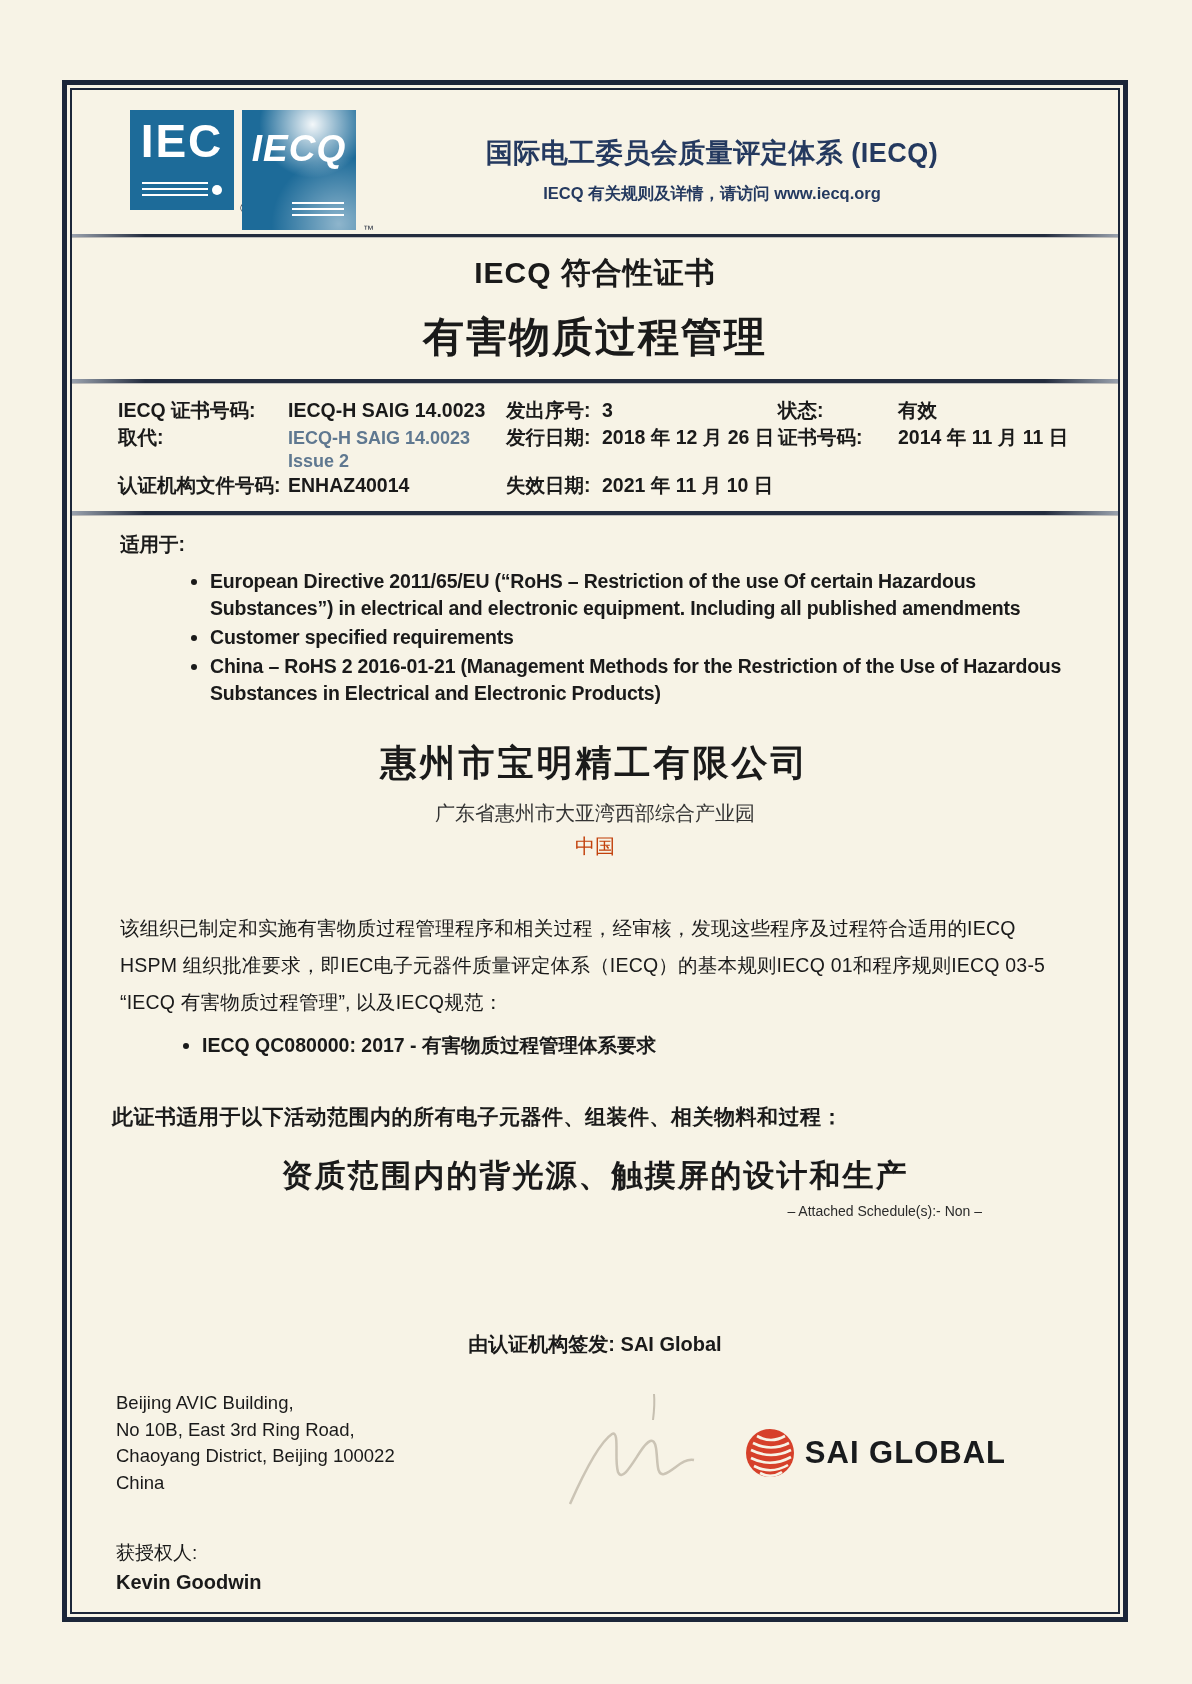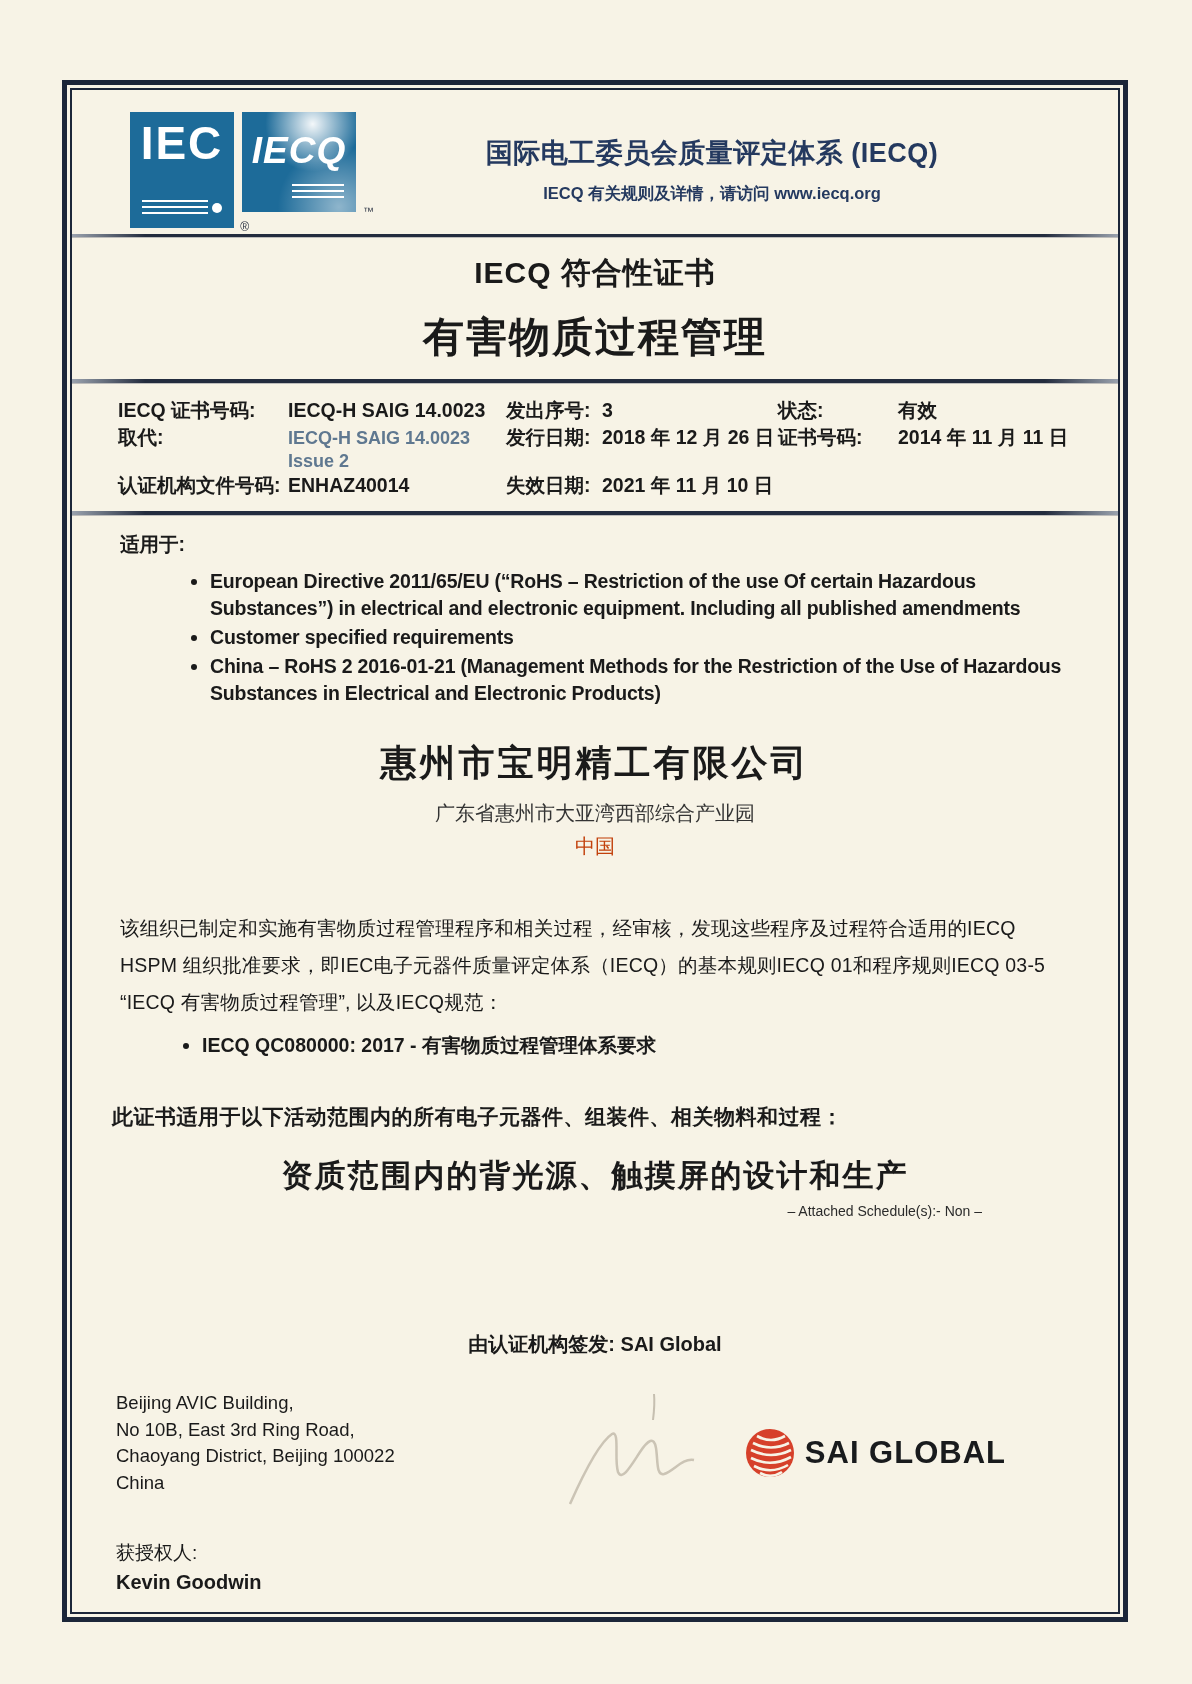--- a/index.html
+++ b/index.html
@@ -20,28 +20,28 @@
   }
   .hr{height:3px;margin:0 -40px;
     background:linear-gradient(to right,#9aa2ae,#232c3e 7%,#232c3e 93%,#9aa2ae);
     box-shadow:0 1px 0 rgba(120,125,135,.45);}
   .hr.thick{height:4px;}
 
   
   .header{display:flex;align-items:center;padding-top:16px;height:128px;}
   .logos{display:flex;gap:8px;margin-left:18px;}
   .logo-box{background:#1d6b99;position:relative;}
-  .iec-box{width:104px;height:116px;}
+  .iec-box{width:104px;height:100px;}
   .iec-text{color:#fff;font-weight:bold;font-size:46px;text-align:center;
     letter-spacing:2px;margin-top:8px;line-height:1;}
   .iec-lines{position:absolute;left:12px;bottom:14px;width:66px;}
   .iec-lines div{height:2.5px;background:#fff;margin-top:3.5px;}
   .iec-dot{position:absolute;right:12px;bottom:15px;width:10px;height:10px;border-radius:50%;background:#fff;}
   .reg-mark{position:absolute;right:-15px;bottom:-6px;font-size:12px;color:#2a3242;}
-  .iecq-box{width:114px;height:100px;overflow:visible;}
+  .iecq-box{width:114px;height:120px;overflow:visible;}
   .iecq-glow{position:absolute;inset:0;overflow:hidden;}
   .iecq-glow::before{content:"";position:absolute;inset:0;
     background:radial-gradient(circle at 62% 12%, rgba(255,255,255,.95), rgba(255,255,255,0) 42%),
                radial-gradient(circle at 85% 95%, rgba(255,255,255,.5), rgba(255,255,255,0) 45%);}
   .iecq-text{position:relative;color:#fff;font-weight:bold;font-style:italic;
     font-size:37px;text-align:center;margin-top:20px;letter-spacing:1px;line-height:1;}
   .iecq-lines{position:absolute;right:12px;bottom:14px;width:52px;}
   .iecq-lines div{height:2.5px;background:#fff;margin-top:3.5px;}
   .tm-mark{position:absolute;right:-18px;bottom:-5px;font-size:11px;color:#2a3242;}
 

